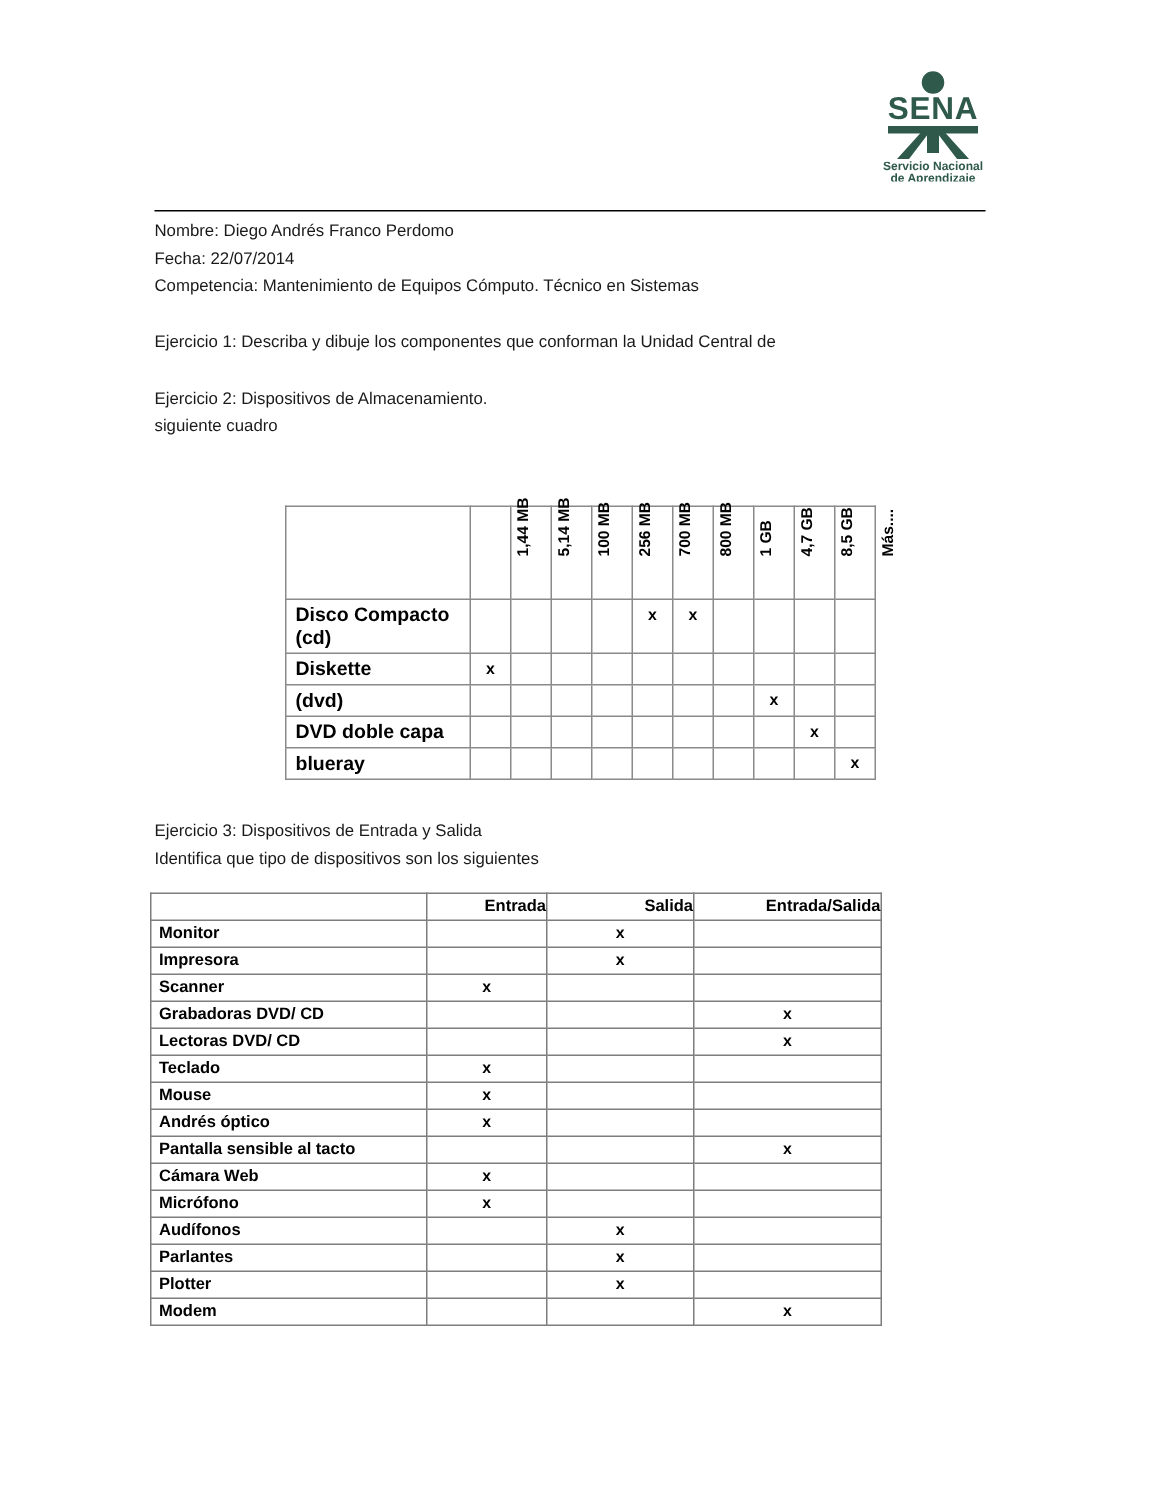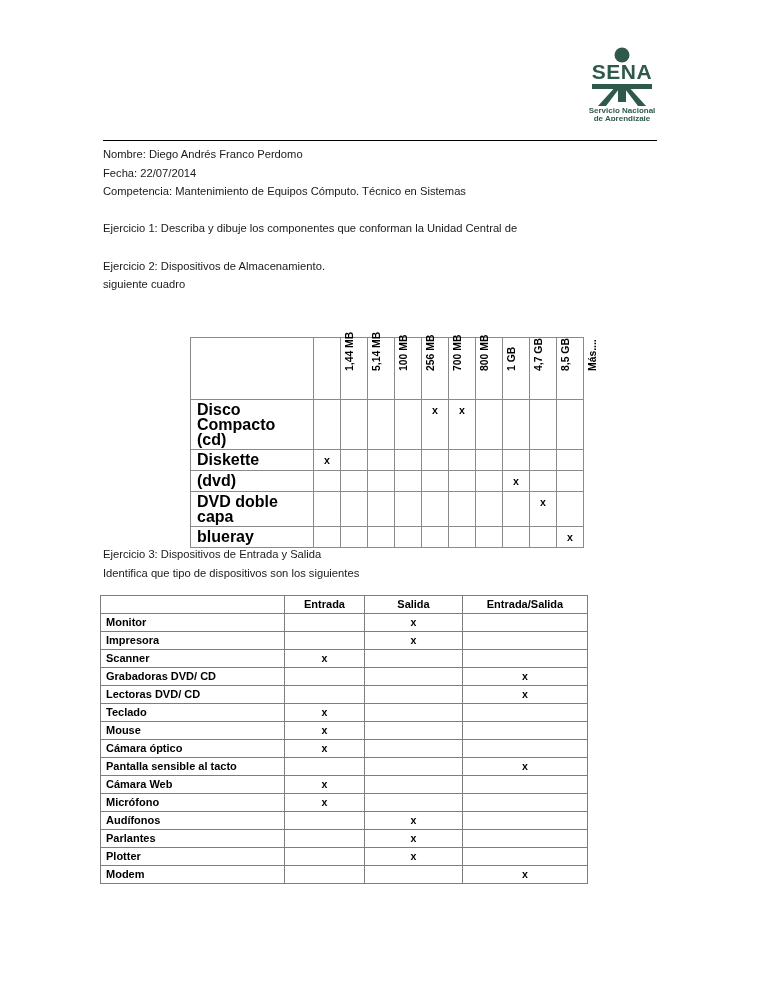--- a/index.html
+++ b/index.html
@@ -96,21 +96,21 @@
     translate: 0 0;
     margin-left: 24px;
     line-height: 24px;
     font-weight: bold;
     font-size: 10.4px;
     white-space: nowrap;
     text-align: left;
   }
   .table1 .rowlabel {
     font-weight: bold;
-    font-size: 16px;
+    font-size: 13px;
     padding: 2px 0 2px 6px;
     line-height: 15px;
     vertical-align: top;
   }
   .table1 .mark {
     text-align: center;
     font-weight: bold;
     font-size: 10.6px;
     line-height: 16px;
     padding-top: 2px;
@@ -132,21 +132,21 @@
   .table2 td, .table2 th {
     border: 1px solid #7d7d7d;
     padding: 0;
   }
   .table2 .c-name  { width: 184px; }
   .table2 .c-in    { width: 80px; }
   .table2 .c-out   { width: 98px; }
   .table2 .c-inout { width: 125px; }
 
   .table2 thead td {
-    text-align: center;
+    text-align: right;
     font-weight: bold;
     height: 17px;
     line-height: 17px;
     font-size: 11px;
   }
   .table2 tbody td {
     height: 17px;
     line-height: 17px;
   }
   .table2 .devname {
@@ -362,21 +362,21 @@
           <td class="mark"></td>
           <td class="mark"></td>
         </tr>
         <tr>
           <td class="devname">Mouse</td>
           <td class="mark">x</td>
           <td class="mark"></td>
           <td class="mark"></td>
         </tr>
         <tr>
-          <td class="devname">Cámara óptico</td>
+          <td class="devname">Andrés óptico</td>
           <td class="mark">x</td>
           <td class="mark"></td>
           <td class="mark"></td>
         </tr>
         <tr>
           <td class="devname">Pantalla sensible al tacto</td>
           <td class="mark"></td>
           <td class="mark"></td>
           <td class="mark">x</td>
         </tr>

